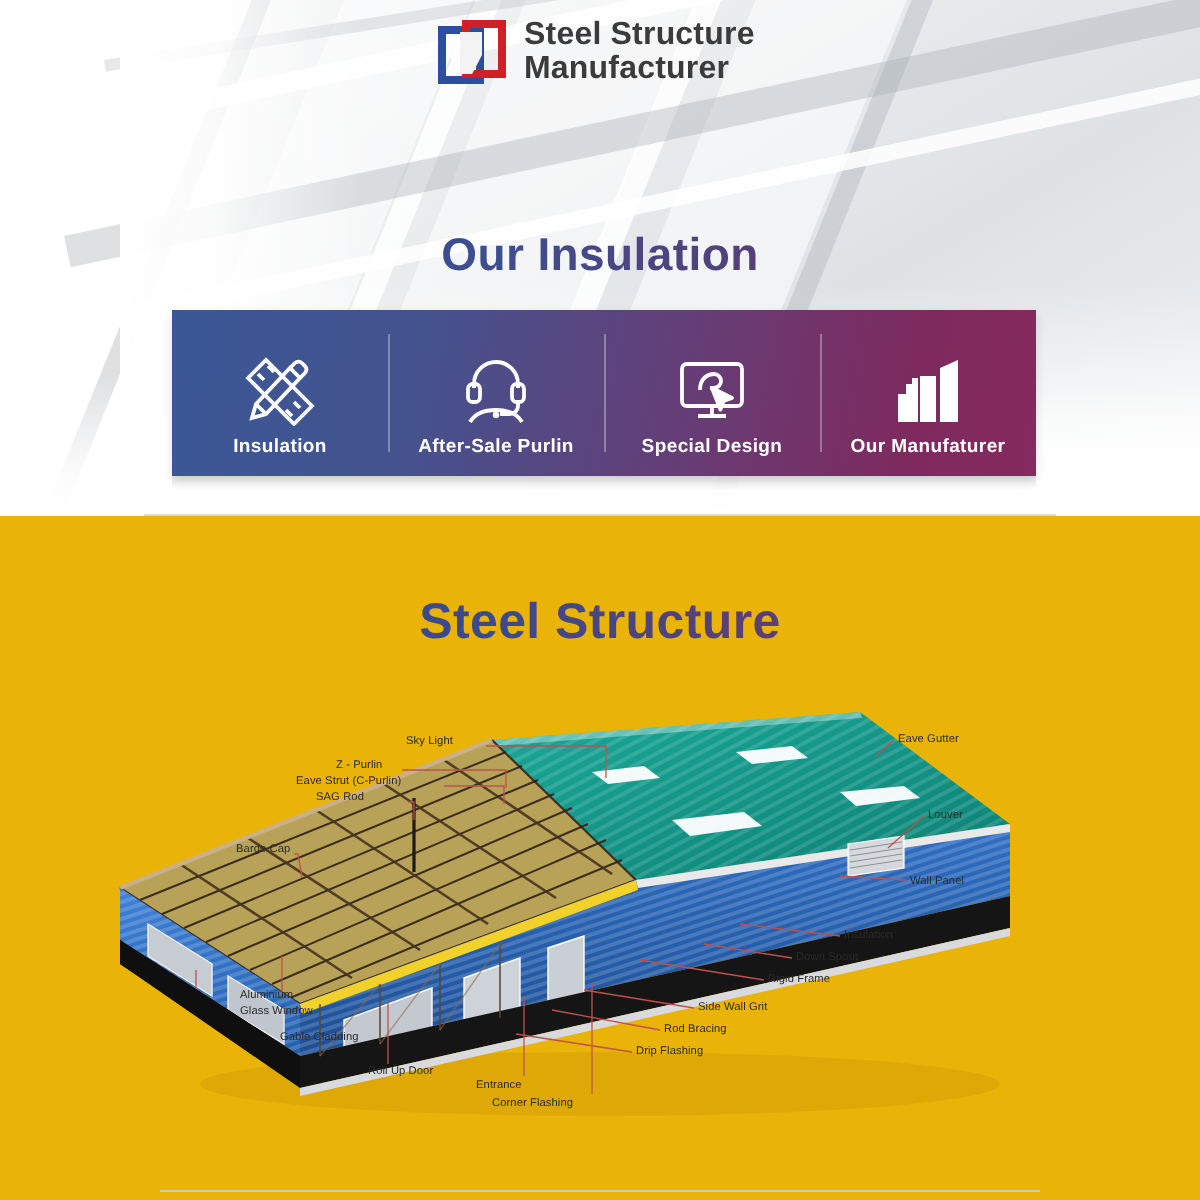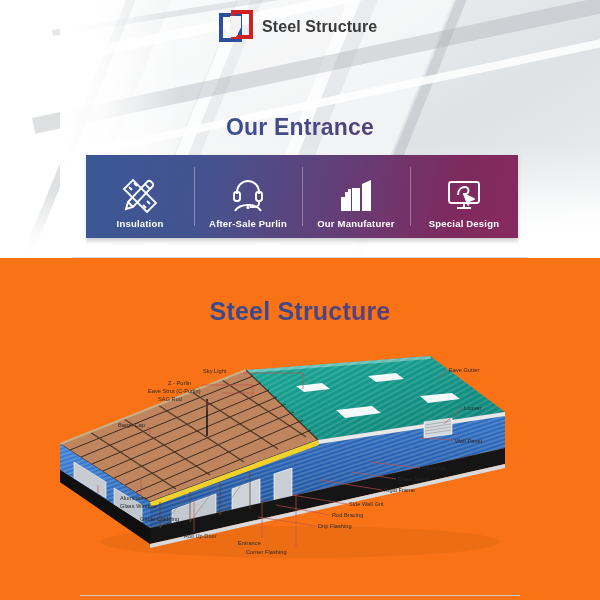--- a/index.html
+++ b/index.html
@@ -1,21 +1,21 @@
 <!DOCTYPE html>
 <html><head>
 <meta charset="utf-8">
 <style>
   html,body{margin:0;padding:0;}
   body{
     width:600px;height:600px;background:#ffffff;overflow:hidden;
     font-family:"Liberation Sans","DejaVu Sans",sans-serif;
     position:relative;
   }
-  .page{position:absolute;inset:0;background:#f97316;}
+  .page{position:absolute;inset:0;background:#eab308;}
 
   
   .hero{position:absolute;left:0;top:0;width:600px;height:258px;overflow:hidden;background:#fff;}
   .hero-photo{
     position:absolute;left:72px;top:0;width:528px;height:258px;
     background:
       linear-gradient(180deg,rgba(255,255,255,0) 55%,rgba(255,255,255,.92) 92%),
       linear-gradient(94deg,rgba(255,255,255,.96) 0%,rgba(255,255,255,.25) 14%,rgba(255,255,255,0) 30%),
       linear-gradient(150deg,#f4f5f6 0%,#e8eaec 38%,#dfe2e5 62%,#eef0f1 100%);
   }
@@ -102,25 +102,26 @@
     <div class="hero-fade-b"></div>
 
     <div class="logo">
       <div class="logo-mark">
         <div class="sq sq-blue"></div>
         <div class="sq sq-red"></div>
         <div class="sq sq-white"></div>
       </div>
       <div class="logo-txt">
         <div class="logo-l1">Steel Structure</div>
+        <div class="logo-l2">Manufacturer</div>
       </div>
     </div>
   </div>
 
-  <div class="adv-title">Our Entrance</div>
+  <div class="adv-title">Our Insulation</div>
 
   <div class="adv-bar">
 
     <div class="adv-cell">
       <div class="adv-ico">
         <svg width="38" height="36" viewBox="0 0 38 36" fill="none" stroke="#fff" stroke-width="1.9">
           <path d="M7 25 L24 7 l5 5 L12 30 L5 32 Z"></path>
           <path d="M24 7 l2.5-2.5 a2.4 2.4 0 0 1 3.4 0 l1.6 1.6 a2.4 2.4 0 0 1 0 3.4 L29 12"></path>
           <path d="M7 25 l5 5"></path>
           <path d="M3 12 L12 3 l23 23 -9 9 Z" stroke-opacity=".95"></path>
@@ -139,39 +140,39 @@
           <path d="M30 24 v2 a4 4 0 0 1 -4 4 h-5"></path>
           <circle cx="19" cy="30.5" r="1.6" fill="#fff" stroke="none"></circle>
           <path d="M6 34 c3-5 8-6 13-6 s10 1 13 6"></path>
         </svg>
       </div>
       <div class="adv-lab">After-Sale Purlin</div>
     </div>
 
     <div class="adv-cell">
       <div class="adv-ico">
-        <svg width="38" height="36" viewBox="0 0 38 36" fill="#fff">
-          <path d="M4 20 h4 v-5 h3 v-3 h3 v22 H4 Z"></path>
-          <path d="M15 11 h8 v23 h-8 Z"></path>
-          <path d="M25 7 l9-4 v31 h-9 Z"></path>
-        </svg>
-      </div>
-      <div class="adv-lab">Our Manufaturer</div>
-    </div>
-
-    <div class="adv-cell">
-      <div class="adv-ico">
         <svg width="38" height="36" viewBox="0 0 38 36" fill="none" stroke="#fff" stroke-width="1.9">
           <rect x="4" y="5" width="30" height="21" rx="2.4"></rect>
           <path d="M15 31 h8 M19 26 v5 M12 31 h14"></path>
           <path d="M13 18 c0-6 4-8 7-8 a3.5 3.5 0 0 1 0 7 h-2"></path>
           <path d="M19 17 l10 5 -4.2 1.5 -1.6 4.3 Z" fill="#fff" stroke-linejoin="round"></path>
         </svg>
       </div>
       <div class="adv-lab">Special Design</div>
+    </div>
+
+    <div class="adv-cell">
+      <div class="adv-ico">
+        <svg width="38" height="36" viewBox="0 0 38 36" fill="#fff">
+          <path d="M4 20 h4 v-5 h3 v-3 h3 v22 H4 Z"></path>
+          <path d="M15 11 h8 v23 h-8 Z"></path>
+          <path d="M25 7 l9-4 v31 h-9 Z"></path>
+        </svg>
+      </div>
+      <div class="adv-lab">Our Manufaturer</div>
     </div>
 
   </div>
   <div class="adv-shadow"></div>
   <div class="hr-top"></div>
 
   <div class="ss-title">Steel Structure</div>
 
   <div class="diagram">
     <svg class="dg" viewBox="0 0 600 215">

